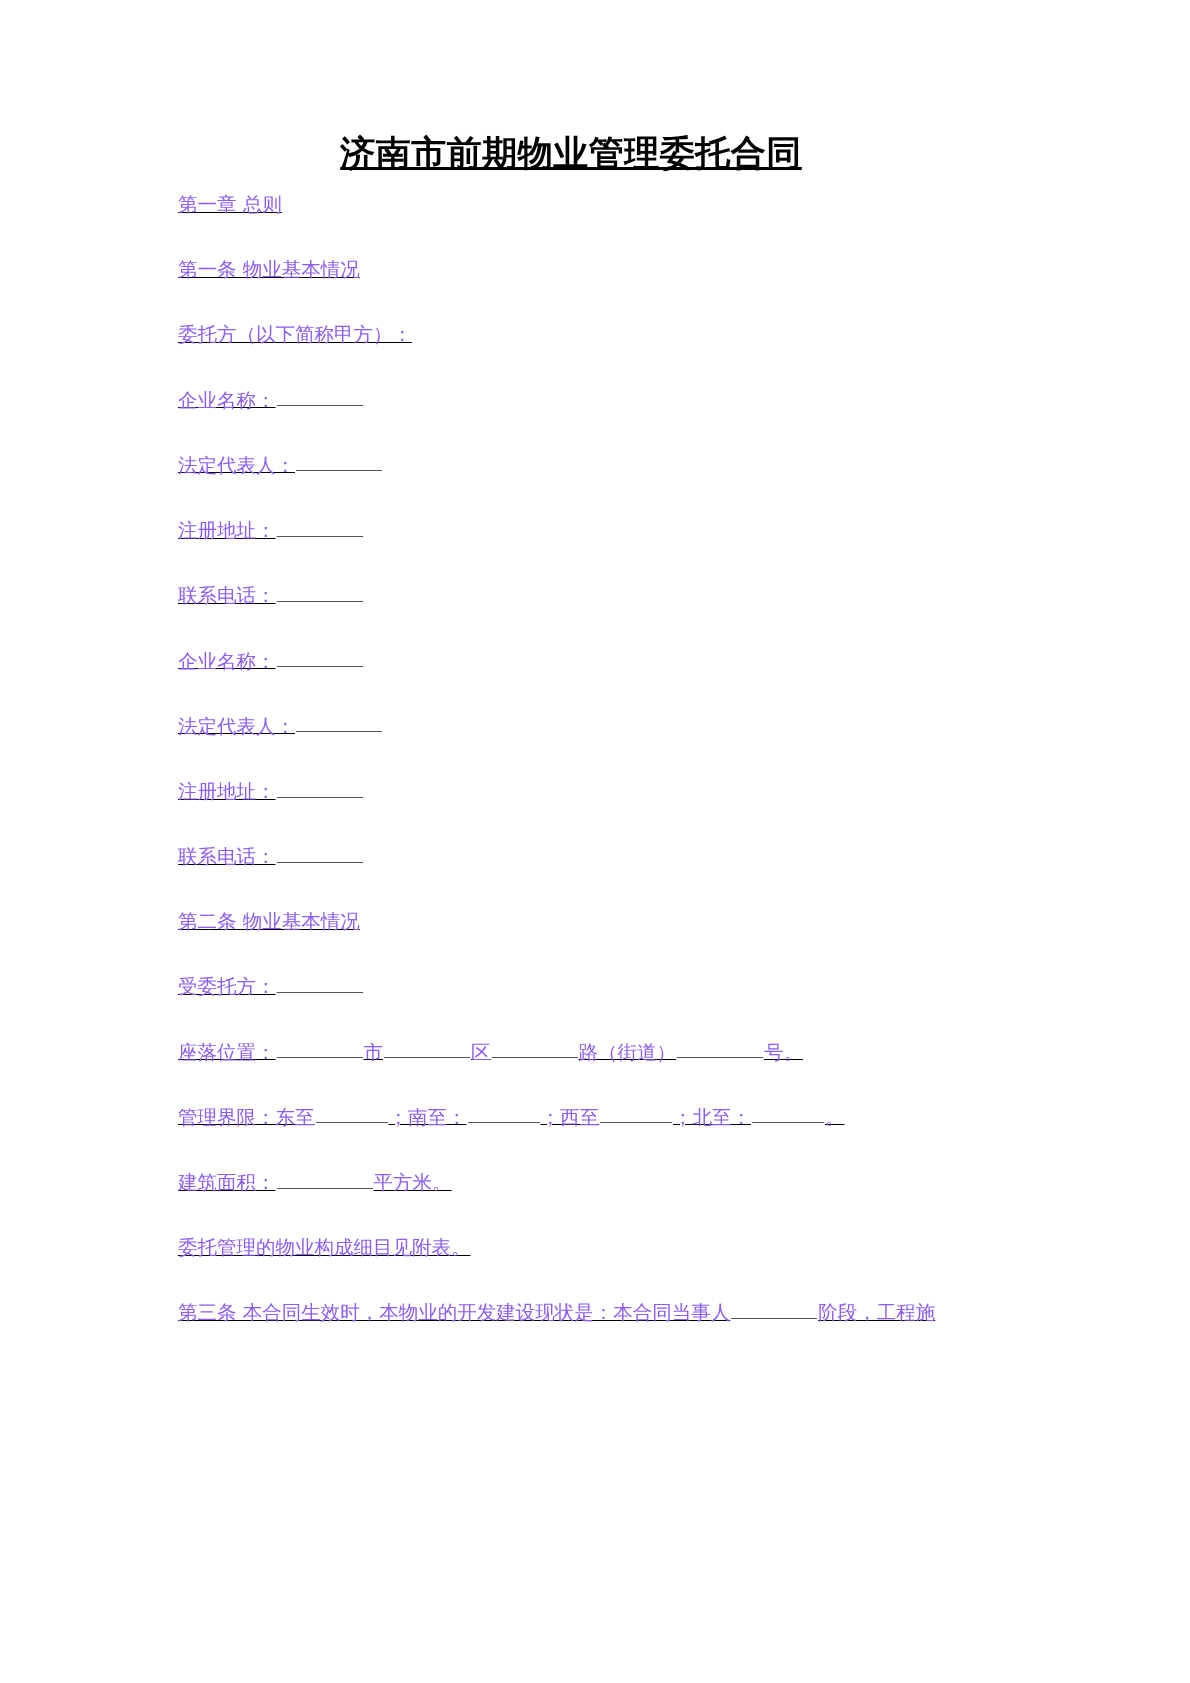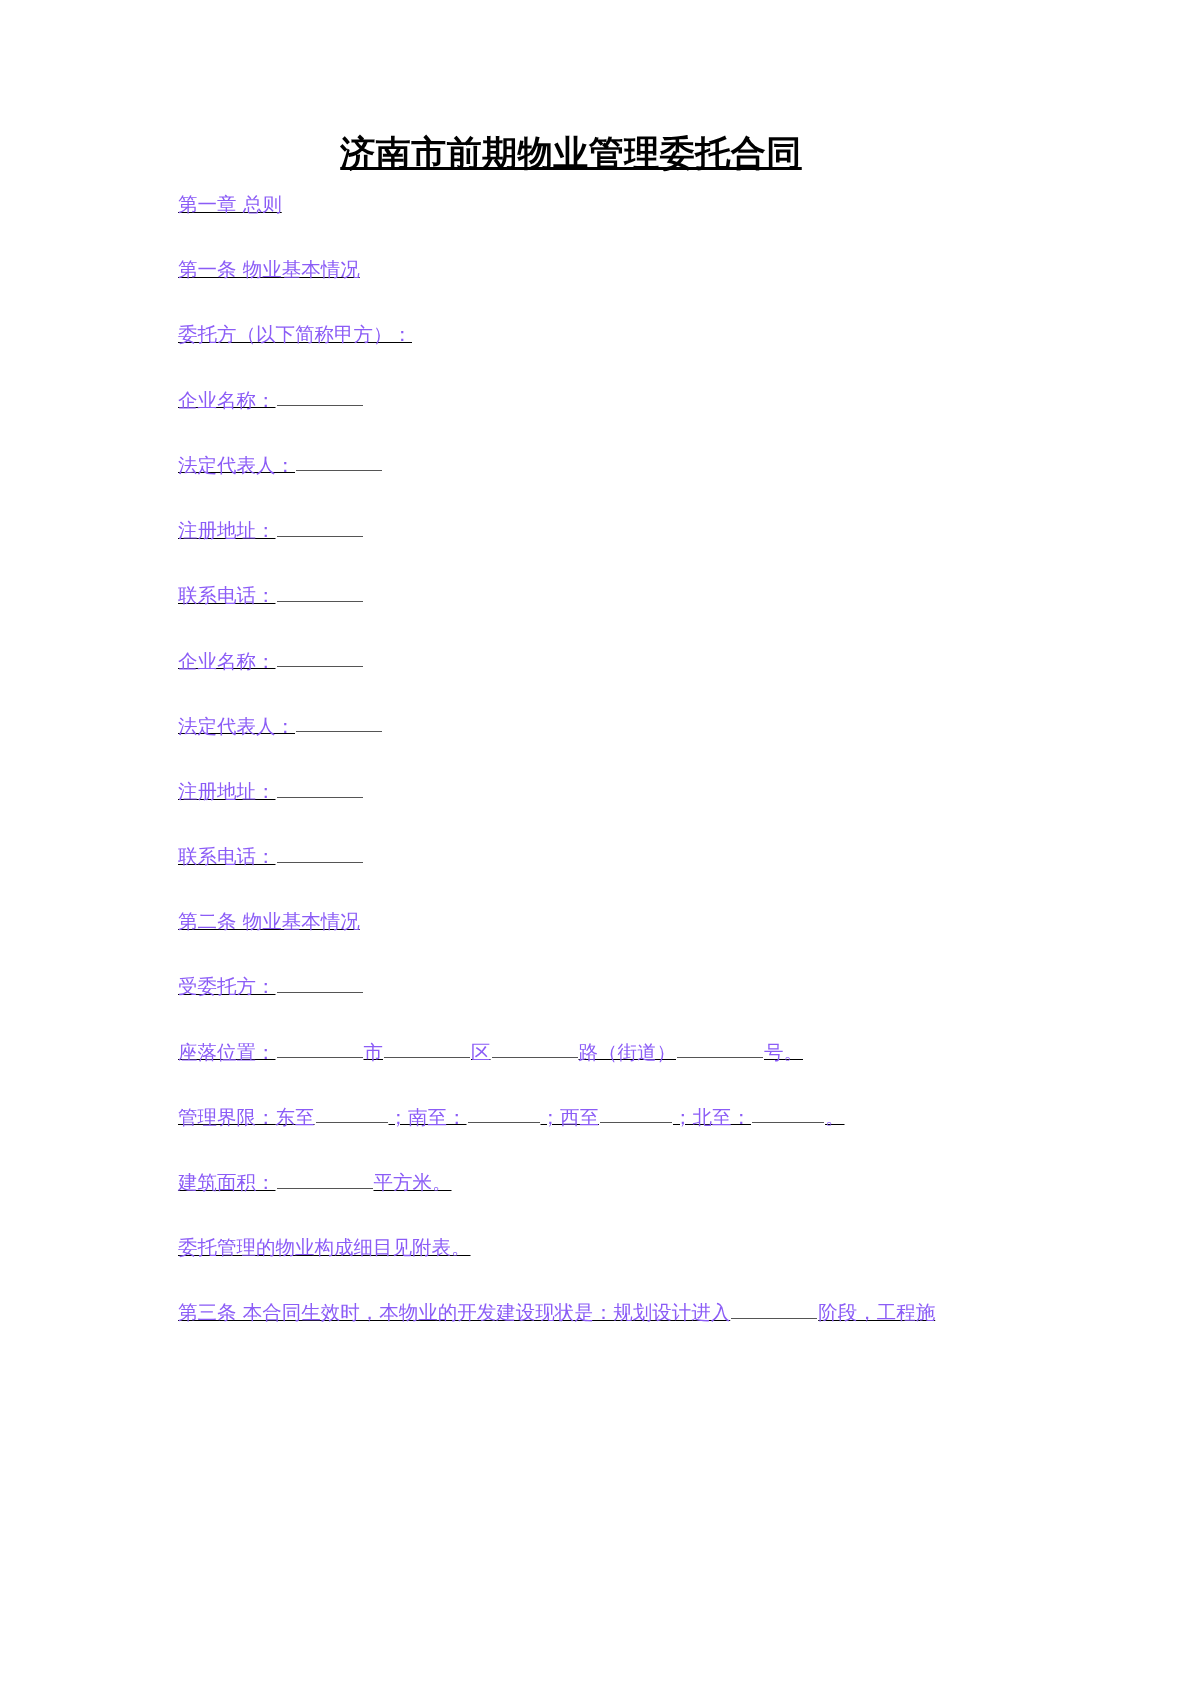--- a/index.html
+++ b/index.html
@@ -100,16 +100,16 @@
 
     <p class="para"><span>座落位置：</span><span class="blank b-lg"></span><span>市</span><span class="blank b-lg"></span><span>区</span><span class="blank b-lg"></span><span>路（街道）</span><span class="blank b-lg"></span><span>号。</span></p>
 
     <p class="para"><span>管理界限：</span><span>东至</span><span class="blank b-md"></span><span>；南至：</span><span class="blank b-md"></span><span>；西至</span><span class="blank b-md"></span><span>；北至：</span><span class="blank b-md"></span><span>。</span></p>
 
 
     <p class="para"><span>建筑面积：</span><span class="blank b-xl"></span><span>平方米。</span></p>
 
     <p class="para">委托管理的物业构成细目见附表。</p>
 
-    <p class="para"><span>第三条  本合同生效时，本物业的开发建设现状是：规划设计进入</span><span class="blank b-lg"></span><span>阶段，工程施</span></p>
+    <p class="para"><span>第三条  本合同生效时，本物业的开发建设现状是：本合同当事人</span><span class="blank b-lg"></span><span>阶段，工程施</span></p>
 
   </div>
 </div>
 
 </body></html>

